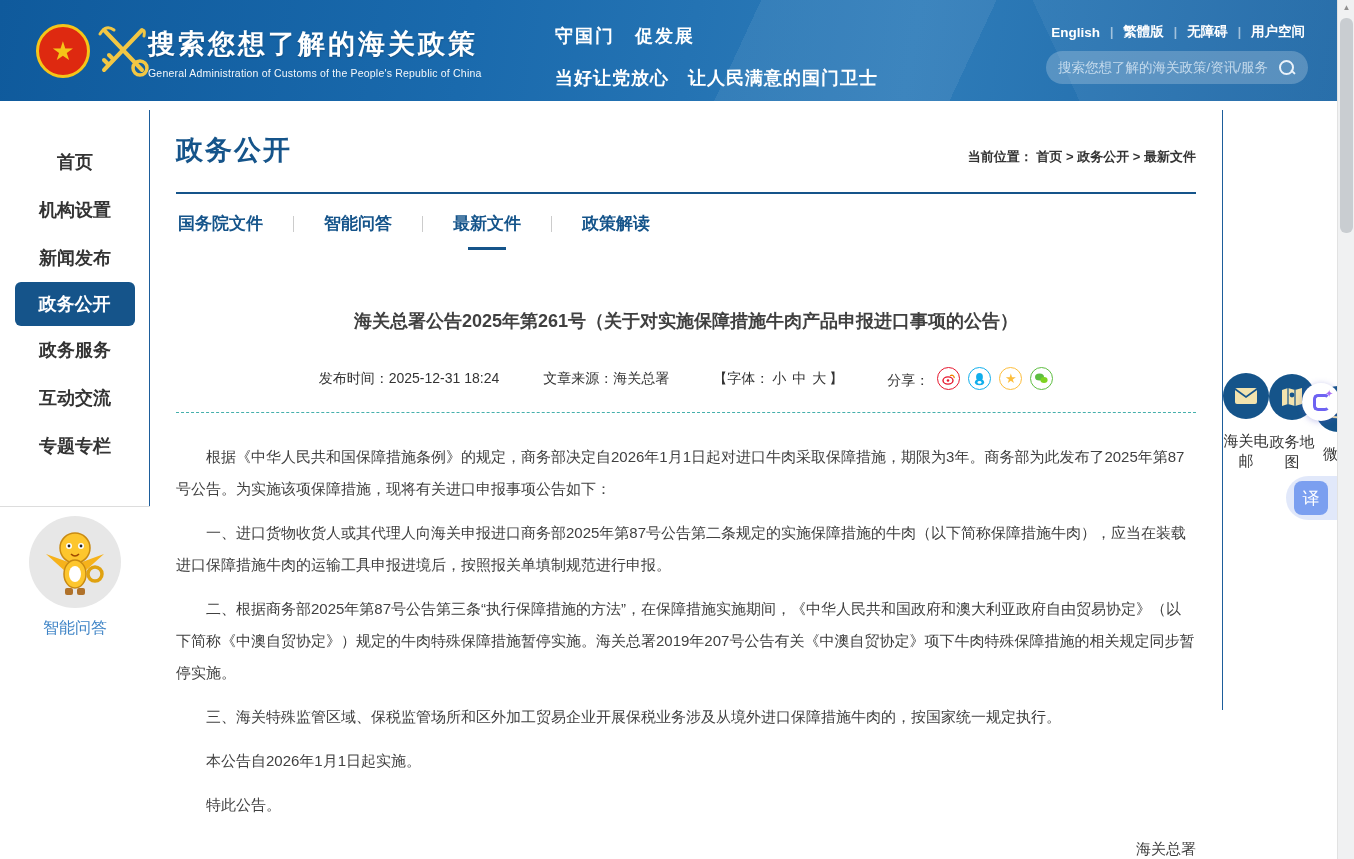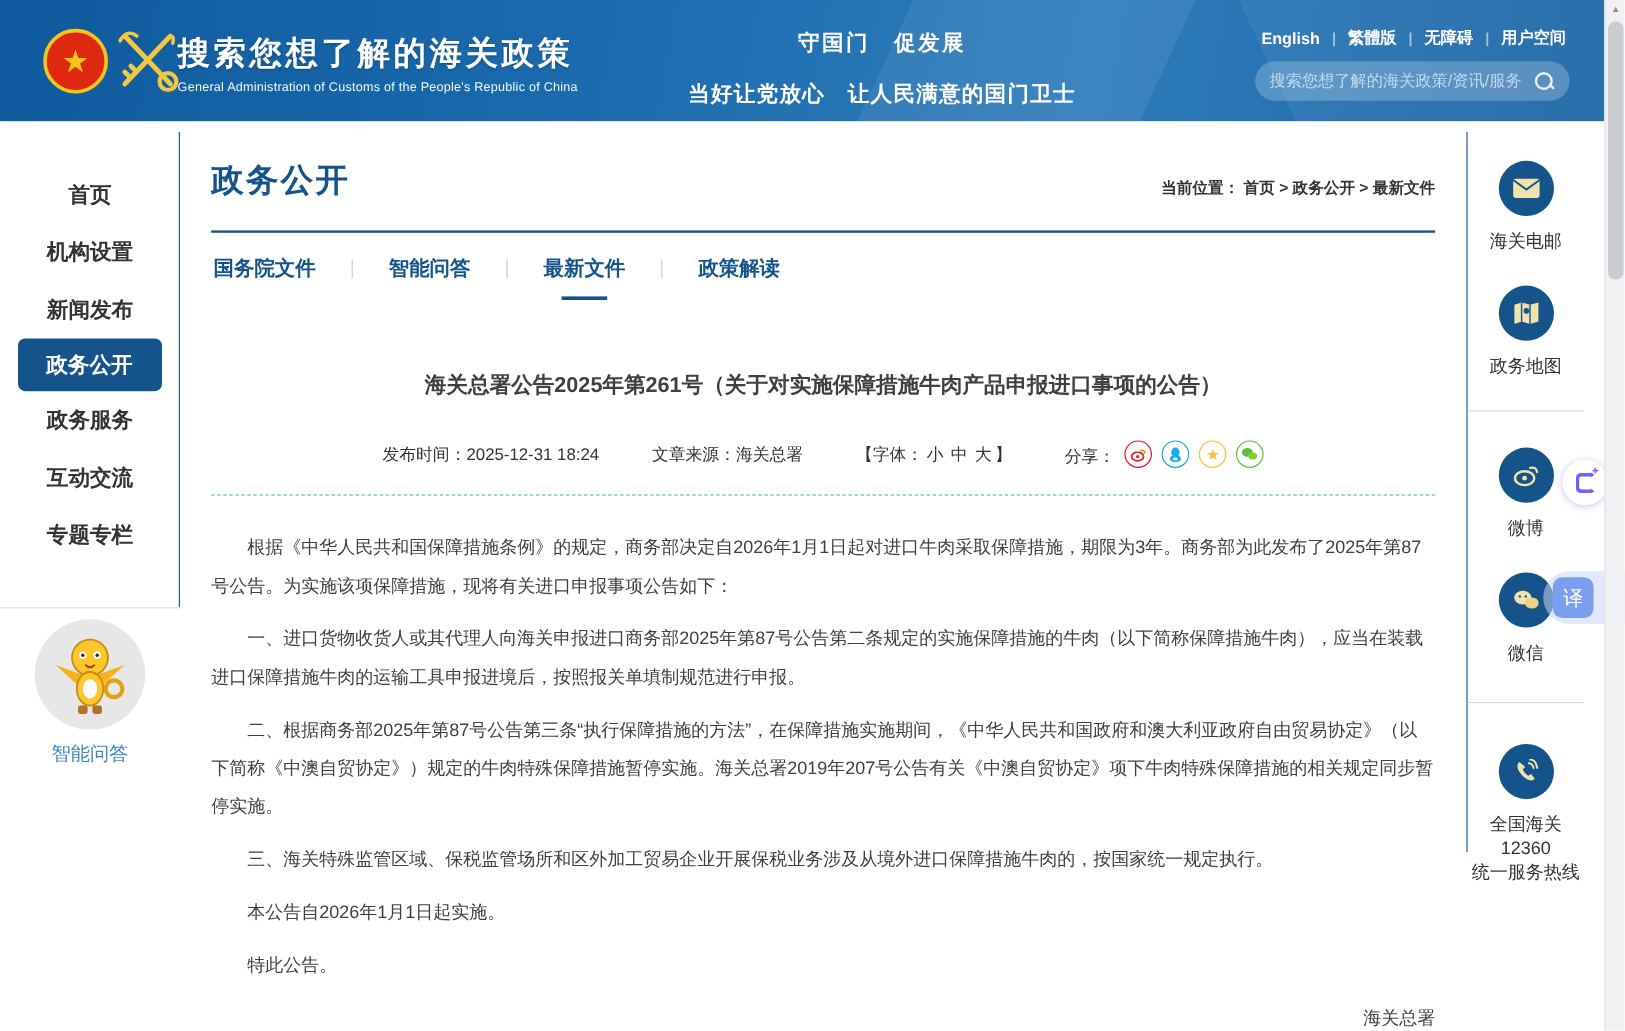--- a/index.html
+++ b/index.html
@@ -12,21 +12,21 @@
   .header::before { content:""; position:absolute; inset:0;
     background:linear-gradient(115deg,transparent 55%,rgba(255,255,255,.07) 55%,rgba(255,255,255,.07) 72%,transparent 72%),
                linear-gradient(65deg,transparent 78%,rgba(255,255,255,.05) 78%); }
   .emblem-national { position:absolute; left:36px; top:24px; width:54px; height:54px; border-radius:50%;
     background:#de2910; border:3px solid #f5c518; display:flex; align-items:center; justify-content:center;
     color:#f5c518; font-size:26px; }
   .emblem-customs { position:absolute; left:94px; top:20px; }
   .site-titles { position:absolute; left:148px; top:26px; color:#fff; }
   .site-title { font-size:27px; font-weight:bold; letter-spacing:3px; text-shadow:0 1px 2px rgba(0,0,0,.25); }
   .site-subtitle { font-size:10.5px; margin-top:5px; letter-spacing:.2px; opacity:.95; }
-  .slogans { position:absolute; left:555px; top:24px; width:360px; text-align:center; color:#fff; font-weight:bold; }
+  .slogans { position:absolute; left:555px; top:24px; width:360px; color:#fff; font-weight:bold; }
   .slogan1 { font-size:18px; letter-spacing:2px; }
   .slogan2 { font-size:18px; letter-spacing:1px; margin-top:18px; white-space:nowrap; }
   .top-links { position:absolute; right:32px; top:23px; color:#fff; font-size:13.5px; display:flex; align-items:center;font-weight:bold; }
   .top-links a { color:#fff; text-decoration:none; }
   .top-links .sep { margin:0 10px; opacity:.55; font-size:12px; }
   .search-box { position:absolute; left:1046px; top:51px; width:262px; height:33px; border-radius:17px;
     background:rgba(255,255,255,.22); display:flex; align-items:center; padding:14px 12px; }
   .search-box input { flex:1; background:transparent; border:none; outline:none; color:#fff; font-size:13.5px;
     font-family:inherit; }
   .search-box input::placeholder { color:rgba(230,240,250,.75); }
@@ -74,21 +74,21 @@
   .share-group { display:flex; align-items:flex-end; gap:8px; }
   .share-icon { width:23px; height:23px; border-radius:50%; display:inline-flex; align-items:center; justify-content:center; cursor:pointer; }
   .dashed-rule { border-top:1px dashed #45b0ac; margin-top:22px; }
 
   .article-body { margin-top:28px; font-size:15px; color:#404040; line-height:32px; }
   .article-body p { text-indent:2em; margin-bottom:12px; }
   .sig-line { text-align:right; text-indent:0 !important; margin-top:10px; }
 
   
   .right-bar { position:absolute; left:1222px; top:110px; width:98px; height:600px; border-left:1px solid #1d5d9b;
-    display:flex; flex-direction:column; align-items:center; }
+    display:flex; flex-direction:row; align-items:center; }
   .rb-item { display:flex; flex-direction:column; align-items:center; cursor:pointer; }
   .rb-circle { width:46px; height:46px; border-radius:50%; background:#15548a; display:flex; align-items:center; justify-content:center; }
   .rb-label { margin-top:12px; font-size:15px; color:#333; text-align:center; line-height:20px; }
   .rb-divider { width:100%; border-top:1px solid #d9d9d9; }
 
   
   .ext-circle { position:absolute; left:1302px; top:383px; width:38px; height:38px; border-radius:50%;
     background:#fff; box-shadow:0 1px 6px rgba(90,90,200,.35); display:flex; align-items:center; justify-content:center; cursor:pointer; }
   .ext-glyph { position:relative; width:17px; height:17px; border:3px solid #6e63f2; border-radius:5px; border-right-color:transparent; }
   .ext-glyph::after { content:"✦"; position:absolute; right:-7px; top:-9px; color:#a86ef5; font-size:10px; }

